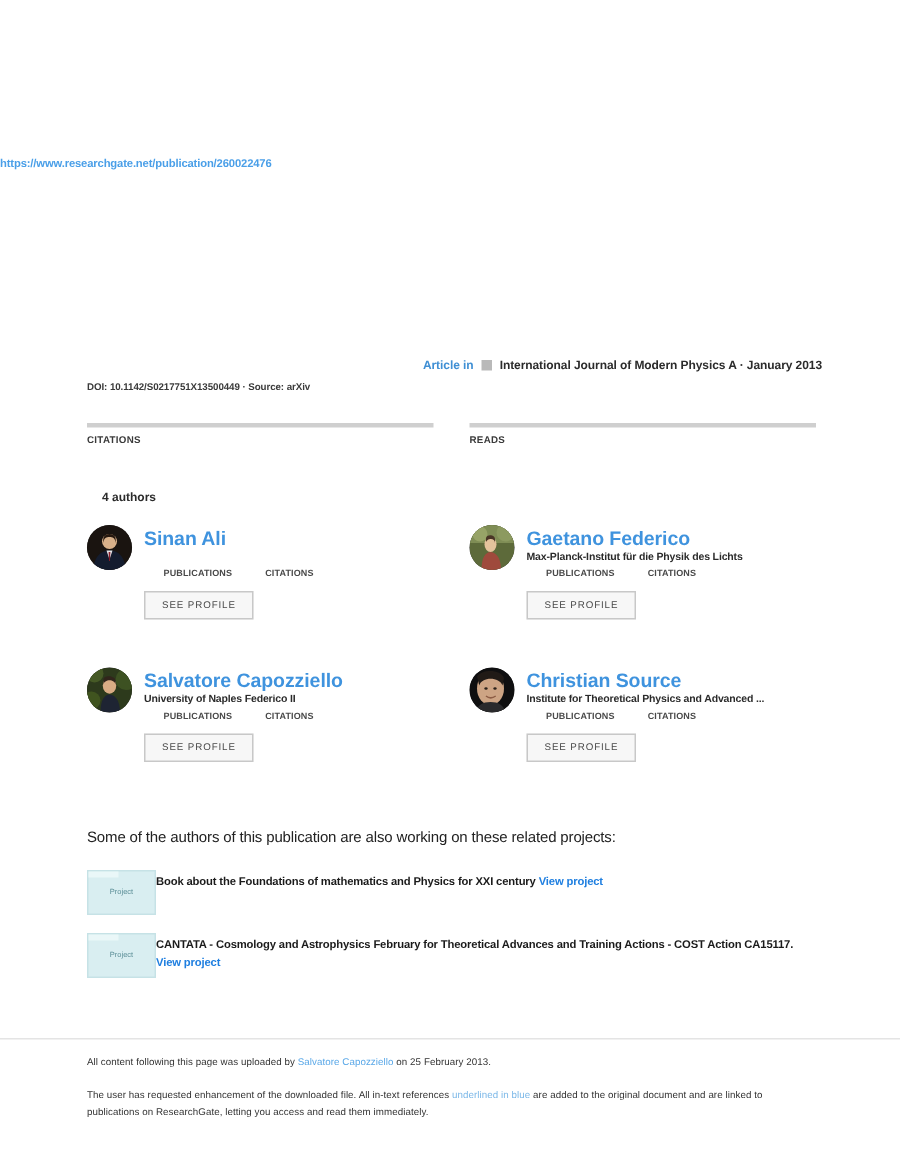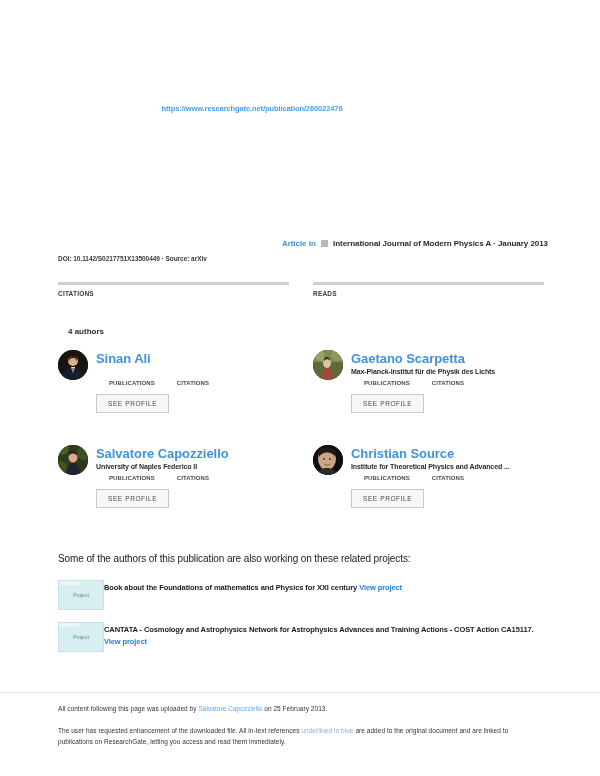--- a/index.html
+++ b/index.html
@@ -34,21 +34,21 @@
     letter-spacing: -0.3px;
     font-family: "Liberation Sans", sans-serif;
   }
 
   
   .url-line {
     position: absolute;
     top: 104px;
     left: 0;
     width: 504px;
-    text-align: center;
+    text-align: left;
     font-size: 7.5px;
     font-weight: bold;
     color: #4a9fe8;
     letter-spacing: -0.1px;
   }
 
   
   .meta-block {
     position: absolute;
     top: 238px;
@@ -343,21 +343,21 @@
           <rect width="30" height="30" fill="#5d6a3a"></rect>
           <rect y="0" width="30" height="12" fill="#7f8d55"></rect>
           <circle cx="7" cy="6" r="5" fill="#97a367"></circle>
           <circle cx="24" cy="5" r="6" fill="#8c9a60"></circle>
           <ellipse cx="14" cy="13" rx="4" ry="5" fill="#e4c39c"></ellipse>
           <path d="M8 30 C8 21 11 18 14 18 C17 18 21 21 21 30 Z" fill="#9f4a3c"></path>
           <path d="M11 9 C11 6 17 6 17 9.5 L17 12 C17 8 11 9 11 12 Z" fill="#4a3526"></path>
         </svg>
       </div>
       <div class="author-body">
-        <div class="author-name">Gaetano Scarpetta</div>
+        <div class="author-name">Gaetano Federico</div>
         <div class="author-affil">Max-Planck-Institut für die Physik des Lichts</div>
         <div class="author-stats">
           <span class="astat-label">PUBLICATIONS</span>
           <span class="astat-label">CITATIONS</span>
         </div>
         <div class="see-profile">SEE PROFILE</div>
       </div>
     </div>
 
     <div class="author">
@@ -421,21 +421,21 @@
         <span class="view-project">View project</span>
       </div>
     </div>
 
     <div class="project-row">
       <div class="project-thumb">
         <span class="tab"></span>
         <span class="lbl">Project</span>
       </div>
       <div class="project-text">
-        <span>CANTATA - Cosmology and Astrophysics Network for Astrophysics Advances and Training Actions - COST Action CA15117.</span>
+        <span>CANTATA - Cosmology and Astrophysics February for Theoretical Advances and Training Actions - COST Action CA15117.</span>
         <span class="view-project">View project</span>
       </div>
     </div>
   </div>
 
   <div class="footer-divider"></div>
   <div class="footer">
     <div class="footer-line1">
       <span>All content following this page was uploaded by </span><span class="who">Salvatore Capozziello</span><span> on 25 February 2013.</span>
     </div>

